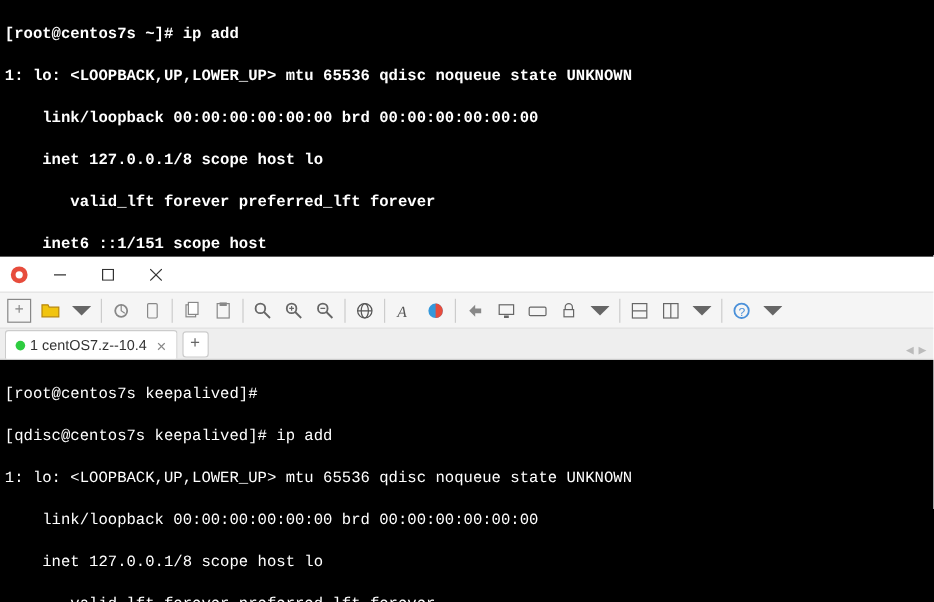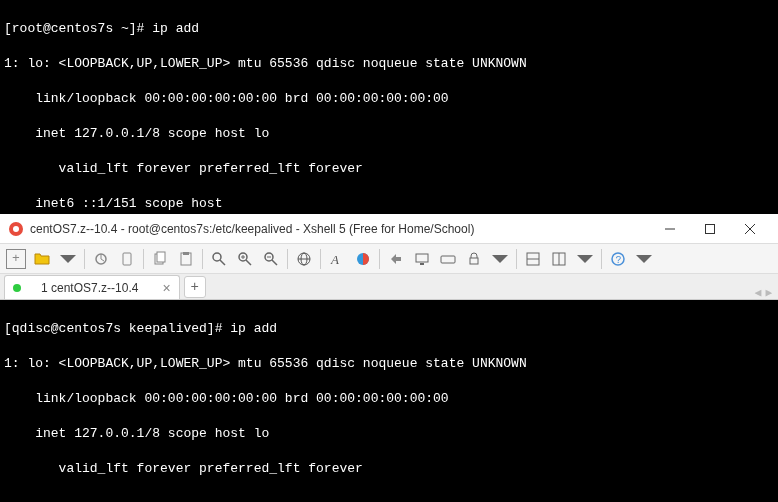--- a/index.html
+++ b/index.html
@@ -1,35 +1,35 @@
 <!DOCTYPE html>
 <html><head>
   <meta charset="utf-8">
   <style>
     * { margin: 0; padding: 0; box-sizing: border-box; }
     body { width: 778px; height: 502px; font-family: "Consolas", "Courier New", monospace; font-size: 13px; overflow: hidden; background: #fff; }
     
     .terminal { background: #000; color: #fff; padding: 2px 4px; line-height: 1.35; white-space: pre; overflow: hidden; }
-    .terminal-top { height: 214px; }
+    .terminal-top { height: 214px; font-weight: bold; }
     .terminal-bottom { height: 204px; }
     
     .titlebar { height: 30px; background: #fff; display: flex; align-items: center; padding: 0 8px; border-bottom: 1px solid #ddd; }
     .titlebar-icon { width: 16px; height: 16px; margin-right: 6px; display:flex; align-items:center; justify-content:center;}
     .titlebar-text { flex: 1; font-family: "Segoe UI", sans-serif; font-size: 12px; color: #333; }
     .win-controls { display: flex; gap: 0; }
     .win-btn { width: 40px; height: 28px; display: flex; align-items: center; justify-content: center; font-family: "Segoe UI", sans-serif; color: #333; }
     
     .toolbar { height: 30px; background: #f5f5f5; display: flex; align-items: center; padding: 0 4px; gap: 2px; border-bottom: 1px solid #ddd; }
     .tool-btn { width: 24px; height: 24px; display: flex; align-items: center; justify-content: center; color: #555; border-radius: 2px; }
     .tool-sep { width: 1px; height: 20px; background: #ccc; margin: 0 2px; }
     .tool-btn svg { width: 16px; height: 16px; }
     .plus-icon { width:20px; height:20px; border:1px solid #888; display:flex; align-items:center; justify-content:center; color:#888;}
     
     .tabbar { height: 26px; background: #eee; display: flex; align-items: flex-end; padding: 0 4px; border-bottom: 1px solid #ccc; position: relative; }
-    .tab { height: 24px; background: #fff; border: 1px solid #ccc; border-bottom: none; border-radius: 3px 3px 0 0; display: flex; align-items: center; padding: 0 8px; gap: 20px; font-family: "Segoe UI", sans-serif; font-size: 12px; color: #333; }
+    .tab { height: 24px; background: #fff; border: 1px solid #ccc; border-bottom: none; border-radius: 3px 3px 0 0; display: flex; align-items: center; padding: 0 8px; gap: 4px; font-family: "Segoe UI", sans-serif; font-size: 12px; color: #333; }
     .tab-dot { width: 8px; height: 8px; border-radius: 50%; background: #2ecc40; }
     .tab-close { color: #888; font-size: 14px; margin-left: 4px; cursor: pointer; }
     .tab-add { width: 22px; height: 22px; background: #fff; border: 1px solid #ccc; border-radius: 3px; display: flex; align-items: center; justify-content: center; margin-left: 4px; color: #666; font-size: 14px; margin-bottom: 1px;}
     .tab-nav { position: absolute; right: 6px; display: flex; gap: 4px; color: #bbb; font-size: 11px; }
     
     .line { display: block; }
   </style>
 </head>
 <body>
 
@@ -48,21 +48,20 @@
 
 </div>
 
 <div class="titlebar">
   <span class="titlebar-icon">
     <svg viewBox="0 0 16 16">
         <circle cx="8" cy="8" r="7" fill="#e74c3c"></circle>
         <circle cx="8" cy="8" r="3" fill="#fff"></circle>
       </svg>
   </span>
-  <span class="titlebar-text">centOS7.z--10.4 - root@centos7s:/etc/keepalived - Xshell 5 (Free for Home/School)</span>
   <div class="win-controls">
     <div class="win-btn">
         <svg width="10" height="10">
           <line x1="0" y1="5" x2="10" y2="5" stroke="#333" stroke-width="1"></line>
         </svg>
       </div>
     <div class="win-btn">
         <svg width="10" height="10">
           <rect x="0.5" y="0.5" width="9" height="9" fill="none" stroke="#333" stroke-width="1"></rect>
         </svg>
@@ -226,20 +225,21 @@
     <span class="tab-close">×</span>
   </div>
   <div class="tab-add">+</div>
   <div class="tab-nav">
     <span>◀</span>
     <span>▶</span>
   </div>
 </div>
 
 <div class="terminal terminal-bottom">
+<span class="line">[root@centos7s keepalived]#</span>
 <span class="line">[qdisc@centos7s keepalived]# ip add</span>
 <span class="line">1: lo: &lt;LOOPBACK,UP,LOWER_UP&gt; mtu 65536 qdisc noqueue state UNKNOWN</span>
 <span class="line">    link/loopback 00:00:00:00:00:00 brd 00:00:00:00:00:00</span>
 <span class="line">    inet 127.0.0.1/8 scope host lo</span>
 <span class="line">       valid_lft forever preferred_lft forever</span>
 
 
 
 
 

